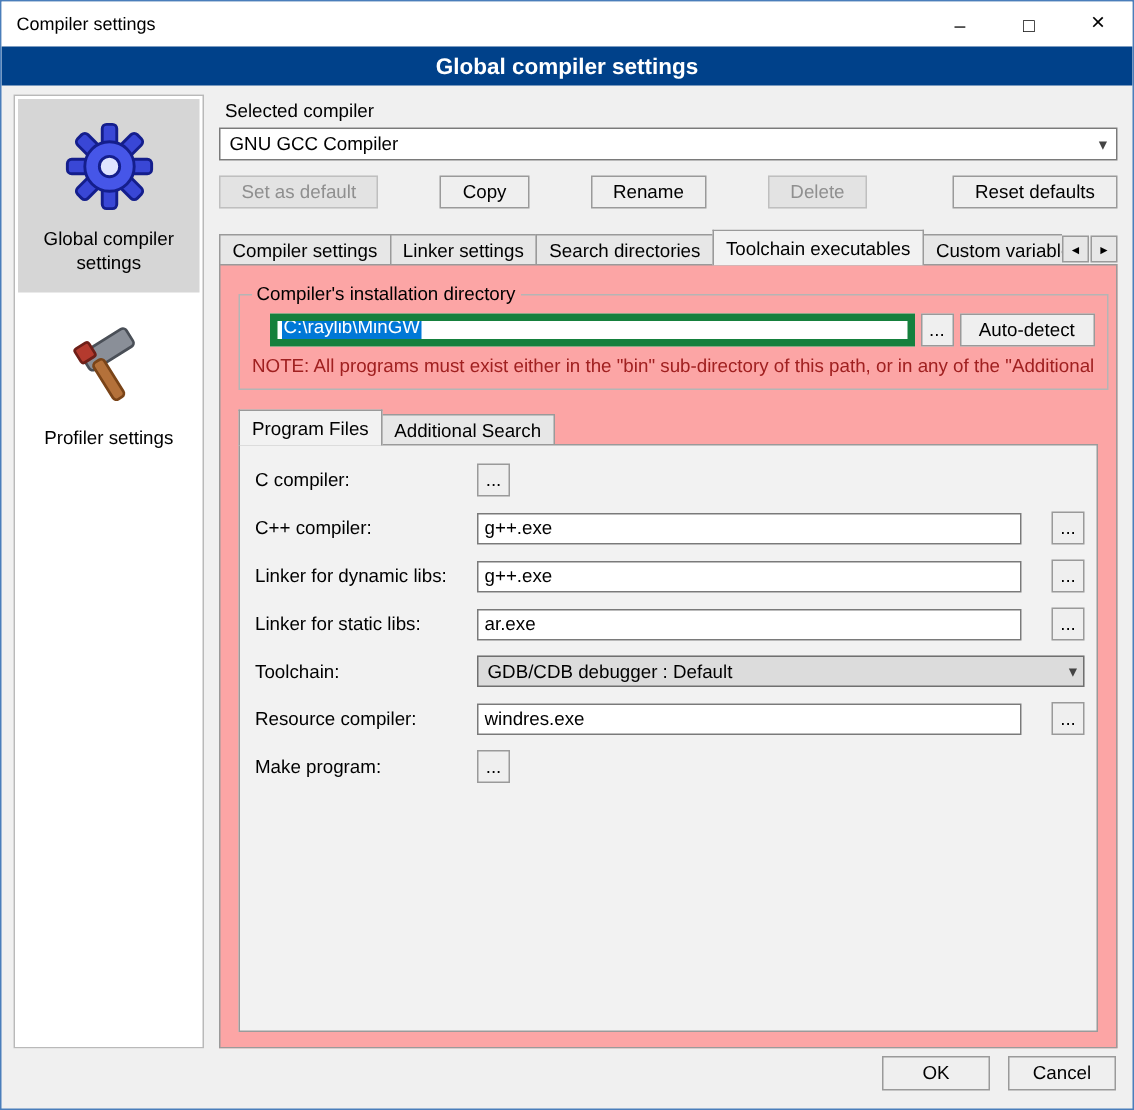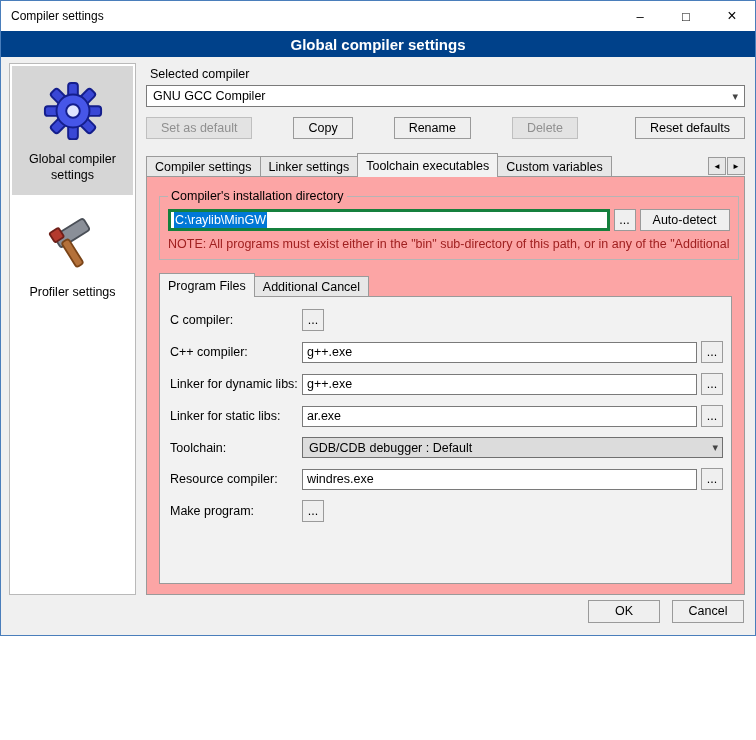--- a/index.html
+++ b/index.html
@@ -1,18 +1,18 @@
 <!DOCTYPE html>
 <html><head>
 <meta charset="utf-8">
 <style>
   * { box-sizing: border-box; margin: 0; padding: 0; }
   html,body { width:756px; height:740px; }
   body { font-family: "Liberation Sans", "DejaVu Sans", sans-serif; font-size: 12.5px; color:#000; }
-  .window { width:756px; height:636px; background:#f0f0f0; border:1px solid #4a7ebb; display:flex; flex-direction:column; position:relative; overflow:hidden; }
+  .window { width:756px; height:740px; background:#f0f0f0; border:1px solid #4a7ebb; display:flex; flex-direction:column; position:relative; overflow:hidden; }
 
   
   .titlebar { height:30px; background:#ffffff; display:flex; align-items:center; flex:0 0 auto; }
   .titlebar .title { padding-left:10px; font-size:12px; flex:1; }
   .win-controls { display:flex; height:30px; }
   .win-btn { width:46px; height:30px; display:flex; align-items:center; justify-content:center; font-size:13px; cursor:default; }
 
   
   .header { height:26px; background:#00418a; color:#fff; font-weight:bold; font-size:15px; display:flex; align-items:center; justify-content:center; flex:0 0 auto; }
 
@@ -45,31 +45,31 @@
   .tab.active { height:24px; background:#f2f2f2; position:relative; z-index:3; }
   .tabarrows { display:flex; gap:1px; padding-bottom:2px; }
   .tabarrow { width:18px; height:18px; border:1px solid #9a9a9a; background:#e7e7e7; font-size:8px; display:flex; align-items:center; justify-content:center; cursor:default; }
 
   
   .panel { flex:1; border:1px solid #9a9a9a; background:#fca5a5; margin-top:-1px; padding:10px 10px 8px 10px; display:flex; flex-direction:column; overflow:hidden; position:relative; z-index:1; }
 
   fieldset.groupbox { border:1px solid #b5b5b5; padding:6px 8px 8px 8px; margin:2px 2px 0 2px; }
   fieldset.groupbox legend { font-size:12.5px; padding:0 3px; }
   .dir-row { display:flex; gap:4px; align-items:center; }
-  .fake-input { flex:1; height:22px; border:3px solid #15803d; background:#fff; display:flex; align-items:flex-end; padding:0 3px; overflow:hidden; }
+  .fake-input { flex:1; height:22px; border:5px solid #15803d; background:#fff; display:flex; align-items:flex-end; padding:0 3px; overflow:hidden;margin-left:12px; }
   .fake-input .seltext { background:#0078d7; color:#fff; padding:1px 1px; white-space:nowrap; }
   .mini-btn { width:22px; height:22px; padding:0; }
   .autodetect { height:22px; padding:0 12px; }
   .note { color:#a02020; margin-top:6px; white-space:nowrap; overflow:hidden; }
 
   
   .subtabbar { display:flex; margin-top:14px; align-items:flex-end; height:23px; padding-left:2px; }
   .subpanel { flex:1; border:1px solid #9a9a9a; background:#f2f2f2; margin:-1px 2px 2px 2px; padding:12px 8px 8px 10px; overflow:hidden; position:relative; z-index:1; }
 
-  .frow { display:flex; align-items:center; margin-bottom:10px; gap:4px; }
+  .frow { display:flex; align-items:center; margin-bottom:10px; gap:20px; }
   .frow .flabel { width:128px; flex:0 0 auto; }
   .frow input.fval { flex:1; height:21px; border:1px solid #7a7a7a; background:#fff; padding:0 4px; font-family:"Liberation Sans","DejaVu Sans",sans-serif; font-size:12.5px; }
   .fcombo { flex:1; height:21px; border:1px solid #707070; background:#dcdcdc; display:flex; align-items:center; padding:0 4px 0 6px; cursor:default; }
   .fcombo .val { flex:1; }
   .fcombo .arr { font-size:11px; color:#444; }
 
   
   .footer { flex:0 0 auto; height:40px; display:flex; align-items:center; justify-content:flex-end; gap:12px; padding:0 11px 8px 0; }
   .footer .btn { min-width:72px; height:23px; }
 
@@ -145,20 +145,21 @@
         <button class="btn">Copy</button>
         <button class="btn">Rename</button>
         <button class="btn disabled">Delete</button>
         <button class="btn reset">Reset defaults</button>
       </div>
 
       <div class="tabbar">
         <div class="tabs">
           <div class="tab">Compiler settings</div>
           <div class="tab">Linker settings</div>
+          <div class="tab">Search directories</div>
           <div class="tab active">Toolchain executables</div>
           <div class="tab">Custom variables</div>
 
         </div>
         <div class="tabarrows">
           <div class="tabarrow">
               <span>◄</span>
             </div>
           <div class="tabarrow">
               <span>►</span>
@@ -175,21 +176,21 @@
               <span class="seltext">C:\raylib\MinGW</span>
             </div>
             <button class="btn mini-btn">...</button>
             <button class="btn autodetect">Auto-detect</button>
           </div>
           <div class="note">NOTE: All programs must exist either in the "bin" sub-directory of this path, or in any of the "Additional</div>
         </fieldset>
 
         <div class="subtabbar">
           <div class="tab active">Program Files</div>
-          <div class="tab">Additional Cancel</div>
+          <div class="tab">Additional Search</div>
         </div>
 
         <div class="subpanel">
 
           <div class="frow">
             <span class="flabel">C compiler:</span>
             <button class="btn mini-btn">...</button>
           </div>
 
           <div class="frow">

